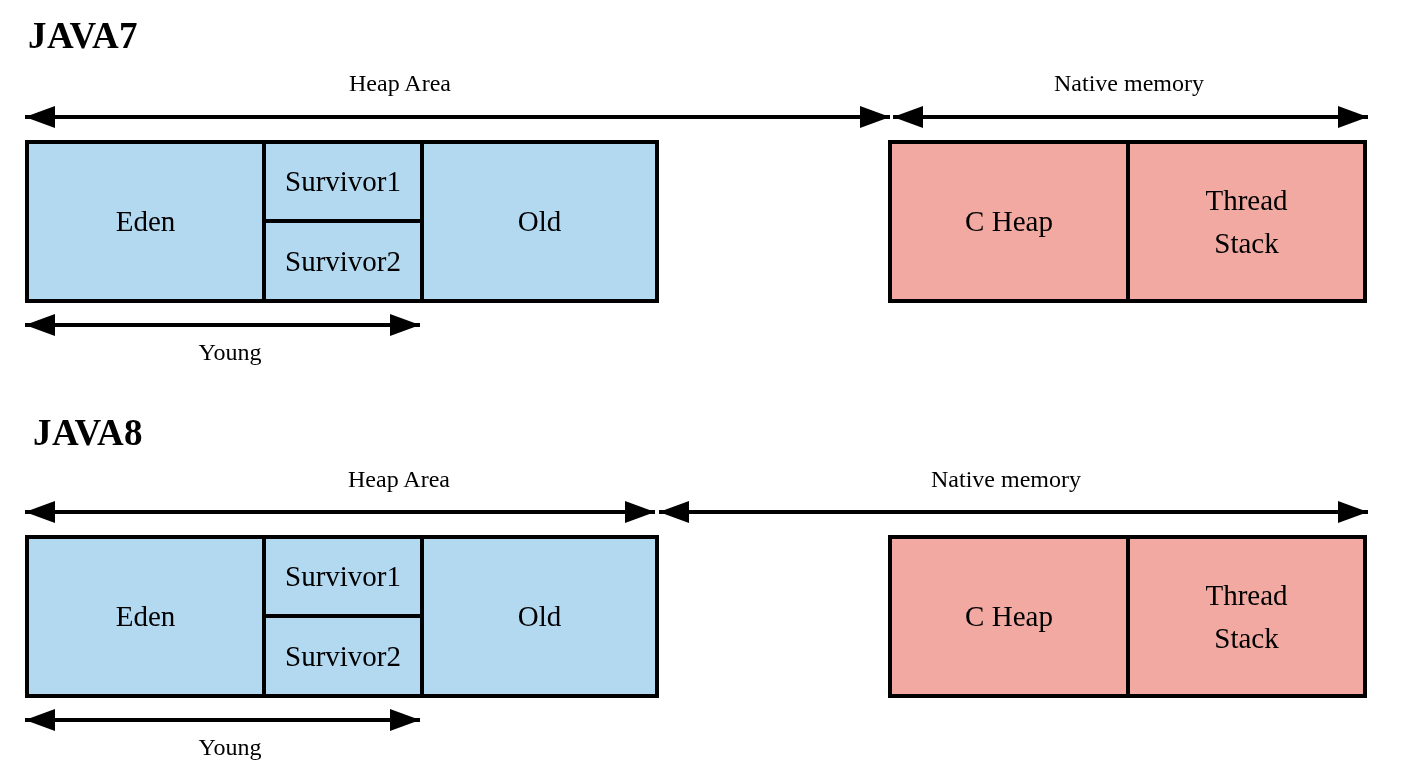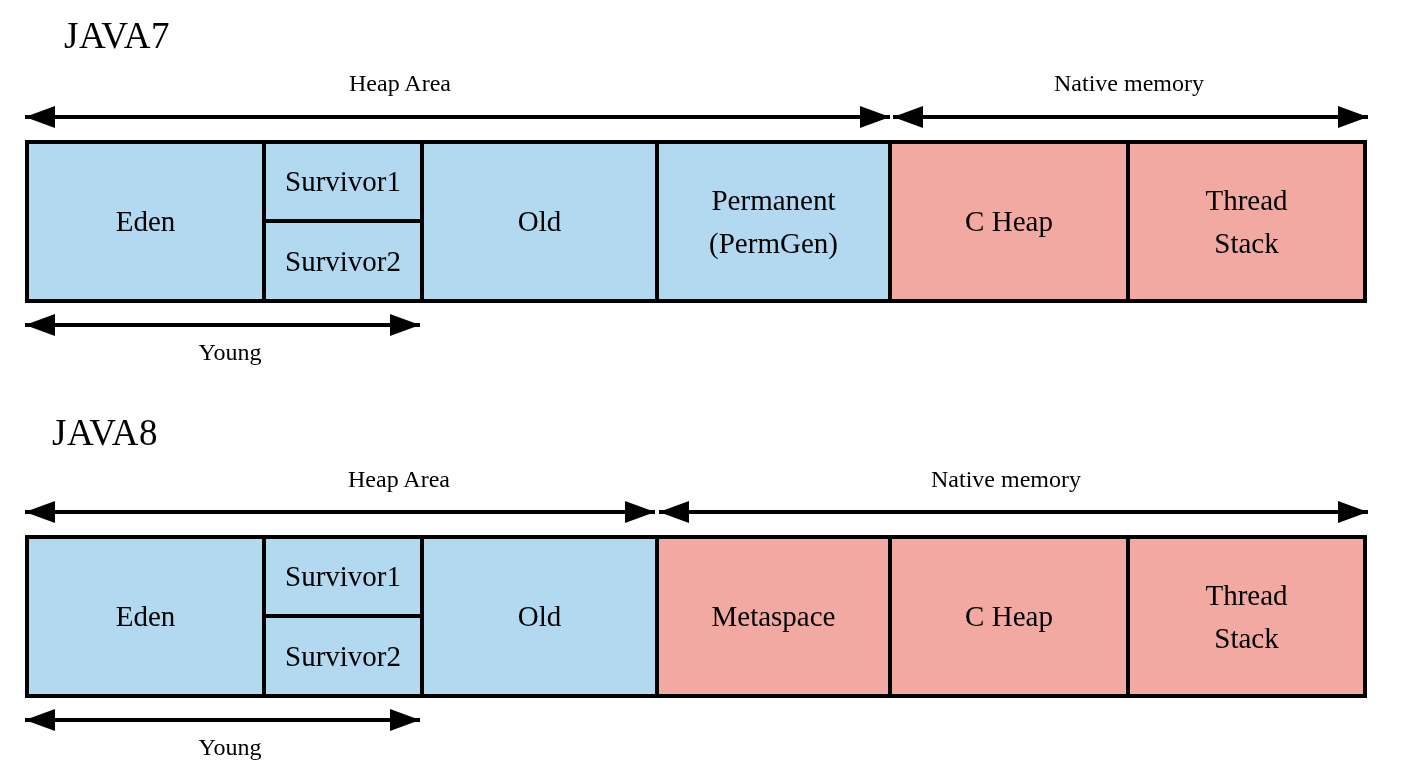--- a/index.html
+++ b/index.html
@@ -1,21 +1,21 @@
 <!DOCTYPE html>
 <html style="--heap-fill: #b3d9f1; --native-fill: #f1a9a1;"><head>
 <meta charset="utf-8">
 <style>
   html,body{margin:0;padding:0;background:#fff;}
   #canvas{
     position:relative;width:1410px;height:780px;background:#fff;
     font-family:"Liberation Serif","DejaVu Serif",serif;color:#000;overflow:hidden;
   }
   .title{
-    position:absolute;font-weight:normal;font-size:37px;line-height:1;letter-spacing:0.5px;margin-left:36px;
+    position:absolute;font-weight:bold;font-size:37px;line-height:1;letter-spacing:0.5px;
   }
   .span-label{
     position:absolute;font-size:24px;line-height:1;transform:translateX(-50%);white-space:nowrap;
   }
   .arrow{position:absolute;height:4px;background:#000;}
   .ah{position:absolute;width:0;height:0;border-top:11px solid transparent;border-bottom:11px solid transparent;top:-9px;}
   .ah.l{left:0;border-right:30px solid #000;}
   .ah.r{right:0;border-left:30px solid #000;}
   .cell{
     position:absolute;box-sizing:border-box;border:4px solid #000;
@@ -41,51 +41,48 @@
   </div>
   <div class="arrow" style="left:893px;top:115px;width:475px;">
     <span class="ah l"></span>
     <span class="ah r"></span>
   </div>
 
   <div class="cell blue" style="left:25px;top:140px;width:241px;height:163px;">Eden</div>
   <div class="cell blue" style="left:262px;top:140px;width:162px;height:83px;">Survivor1</div>
   <div class="cell blue" style="left:262px;top:219px;width:162px;height:84px;">Survivor2</div>
   <div class="cell blue" style="left:420px;top:140px;width:239px;height:163px;">Old</div>
-  <div class="cell blue" style="left:655px;top:140px;width:237px;height:163px;">Permanent
-(PermGen)</div>
   <div class="cell pink" style="left:888px;top:140px;width:242px;height:163px;">C Heap</div>
   <div class="cell pink" style="left:1126px;top:140px;width:241px;height:163px;">Thread
 Stack</div>
 
   <div class="arrow" style="left:25px;top:323px;width:395px;">
     <span class="ah l"></span>
     <span class="ah r"></span>
   </div>
   <div class="span-label" style="left:230px;top:340px;">Young</div>
 
-  <div class="title" style="left:16px;top:414px;">JAVA8</div>
+  <div class="title" style="left:33px;top:414px;">JAVA8</div>
 
   <div class="span-label" style="left:399px;top:467px;">Heap Area</div>
   <div class="span-label" style="left:1006px;top:467px;">Native memory</div>
 
   <div class="arrow" style="left:25px;top:510px;width:630px;">
     <span class="ah l"></span>
     <span class="ah r"></span>
   </div>
   <div class="arrow" style="left:659px;top:510px;width:709px;">
     <span class="ah l"></span>
     <span class="ah r"></span>
   </div>
 
   <div class="cell blue" style="left:25px;top:535px;width:241px;height:163px;">Eden</div>
   <div class="cell blue" style="left:262px;top:535px;width:162px;height:83px;">Survivor1</div>
   <div class="cell blue" style="left:262px;top:614px;width:162px;height:84px;">Survivor2</div>
   <div class="cell blue" style="left:420px;top:535px;width:239px;height:163px;">Old</div>
-  <div class="cell pink" style="left:655px;top:535px;width:237px;height:163px;">Metaspace</div>
   <div class="cell pink" style="left:888px;top:535px;width:242px;height:163px;">C Heap</div>
   <div class="cell pink" style="left:1126px;top:535px;width:241px;height:163px;">Thread
 Stack</div>
 
   <div class="arrow" style="left:25px;top:718px;width:395px;">
     <span class="ah l"></span>
     <span class="ah r"></span>
   </div>
   <div class="span-label" style="left:230px;top:735px;">Young</div>
 

